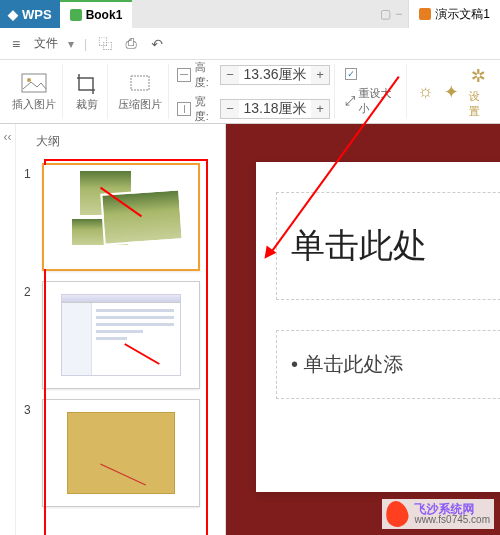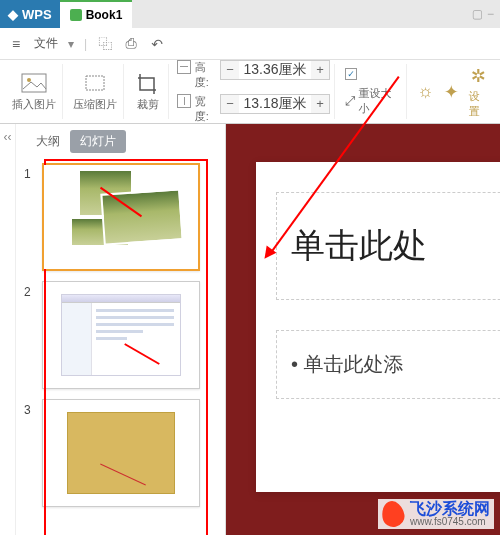--- a/index.html
+++ b/index.html
@@ -22,21 +22,21 @@
     .mb-icon { width: 16px; height: 16px; display: flex; align-items: center; justify-content: center; font-size: 14px; color: #666; }
     .mb-sep { color: #ccc; }
 
     
     .ribbon { display: flex; height: 64px; border-bottom: 1px solid #d0d0d0; padding: 4px 6px; gap: 4px; color: #555; }
     .rgroup { display: flex; flex-direction: column; align-items: center; justify-content: center; gap: 3px; padding: 0 6px; border-right: 1px solid #eee; }
     .rgroup:last-child { border-right: none; }
     .r-icon { width: 28px; height: 22px; display: flex; align-items: center; justify-content: center; }
     .r-label { font-size: 11px; color: #666; white-space: nowrap; }
     .size-rows { display: flex; flex-direction: column; gap: 4px; padding: 2px 4px; border-right: 1px solid #eee; justify-content: center; }
-    .size-row { display: flex; align-items: flex-start; gap: 4px; }
+    .size-row { display: flex; align-items: center; gap: 4px; }
     .size-row .sq-ico { width: 16px; height: 14px; border: 1px solid #999; position: relative; }
     .size-row .sq-ico.h::after { content:''; position:absolute; left:2px; right:2px; top:5px; border-top:1px solid #999; }
     .size-row .sq-ico.w::after { content:''; position:absolute; top:2px; bottom:2px; left:6px; border-left:1px solid #999; }
     .size-lbl { font-size: 11px; color: #666; }
     .spin { display: flex; align-items: center; border: 1px solid #ccc; height: 20px; }
     .spin button { width: 18px; height: 18px; border: none; background: #f5f5f5; color: #666; font-size: 13px; cursor: pointer; }
     .spin .val { width: 72px; text-align: center; font-size: 14px; color: #444; }
     .lock-col { display: flex; flex-direction: column; justify-content: center; gap: 6px; padding: 0 6px; border-right: 1px solid #eee; font-size: 11px; color: #666; }
     .lock-row { display: flex; align-items: center; gap: 3px; }
     .chk { width: 12px; height: 12px; border: 1px solid #999; display: inline-flex; align-items: center; justify-content: center; font-size: 9px; color: #2a7ab0; }
@@ -81,38 +81,42 @@
     .scene3 .rl { position: absolute; width: 50px; height: 1px; background: #cc3030; left: 30px; bottom: 18px; transform: rotate(25deg); }
 
     
     .arrow-line { position: absolute; width: 2px; background: #ff0000; transform-origin: top left; pointer-events: none; z-index: 50; }
     .arrow-head { position: absolute; width: 0; height: 0; border-left: 6px solid transparent; border-right: 6px solid transparent; border-top: 12px solid #ff0000; pointer-events: none; z-index: 50; }
 
     
     .wm { position: absolute; right: 6px; bottom: 6px; display: flex; align-items: center; gap: 6px; background: rgba(255,255,255,0.85); padding: 2px 4px; }
     .wm .flame { width: 22px; height: 26px; background: #ff4020; border-radius: 50% 50% 50% 50% / 60% 60% 40% 40%; transform: rotate(-12deg); }
     .wm .txt { display: flex; flex-direction: column; line-height: 1; }
-    .wm .big { font-size: 16px; font-weight: bold; color: #1d4ed8; }
+    .wm .big { font-size: 12px; font-weight: bold; color: #8b5cf6; }
     .wm .small { font-size: 10px; color: #666; }
   </style>
 </head>
 <body>
 
 <div class="tabbar">
   <div class="wps-logo">
     <span>◆</span>
     <span>WPS</span>
   </div>
   <div class="tab book">
     <span class="sq green"></span>
     <span>Book1</span>
   </div>
   <div class="tab-ctrl">
     <span>▢</span>
     <span>−</span>
+  </div>
+  <div class="tab pres">
+    <span class="sq orange"></span>
+    <span>演示文稿1</span>
   </div>
 </div>
 
 <div class="menubar">
   <span class="mb-icon">≡</span>
   <span>文件</span>
   <span style="color:#888;">▾</span>
   <span class="mb-sep">|</span>
   <span class="mb-icon">⿻</span>
   <span class="mb-icon">⎙</span>
@@ -125,33 +129,33 @@
       <svg width="26" height="20">
           <rect x="1" y="1" width="24" height="18" fill="none" stroke="#888"></rect>
           <circle cx="8" cy="7" r="2" fill="#c0a050"></circle>
           <path d="M2 16 L10 9 L16 14 L20 10 L25 16" fill="none" stroke="#888"></path>
         </svg>
     </div>
     <span class="r-label">插入图片</span>
   </div>
   <div class="rgroup">
     <div class="r-icon">
+      <svg width="24" height="22">
+          <path d="M4 2 V18 H20 M2 6 H18 V22" fill="none" stroke="#555" stroke-width="1.5"></path>
+        </svg>
+    </div>
+    <span class="r-label">裁剪</span>
+  </div>
+  <div class="rgroup">
+    <div class="r-icon">
       <svg width="26" height="20">
           <rect x="4" y="3" width="18" height="14" fill="none" stroke="#888" stroke-dasharray="2,1"></rect>
         </svg>
     </div>
     <span class="r-label">压缩图片</span>
-  </div>
-  <div class="rgroup">
-    <div class="r-icon">
-      <svg width="24" height="22">
-          <path d="M4 2 V18 H20 M2 6 H18 V22" fill="none" stroke="#555" stroke-width="1.5"></path>
-        </svg>
-    </div>
-    <span class="r-label">裁剪</span>
   </div>
   <div class="size-rows">
     <div class="size-row">
       <span class="sq-ico h"></span>
       <span class="size-lbl">高度:</span>
       <div class="spin">
         <button>−</button>
         <span class="val">13.36厘米</span>
         <button>+</button>
       </div>
@@ -189,21 +193,20 @@
   </div>
 </div>
 
 <div class="content">
   <div class="collapse">
     <span>‹‹</span>
   </div>
   <div class="slidepanel">
     <div class="sp-tabs">
       <span class="sp-tab">大纲</span>
-      <span class="sp-tab active">幻灯片</span>
     </div>
     <div class="thumbs">
       <div class="redbox"></div>
 
       <div class="thumb-row">
         <div class="tnum">1</div>
         <div class="thumb sel">
           <div class="scene1">
             <div class="photo p3"></div>
               <div class="photo p1"></div>

